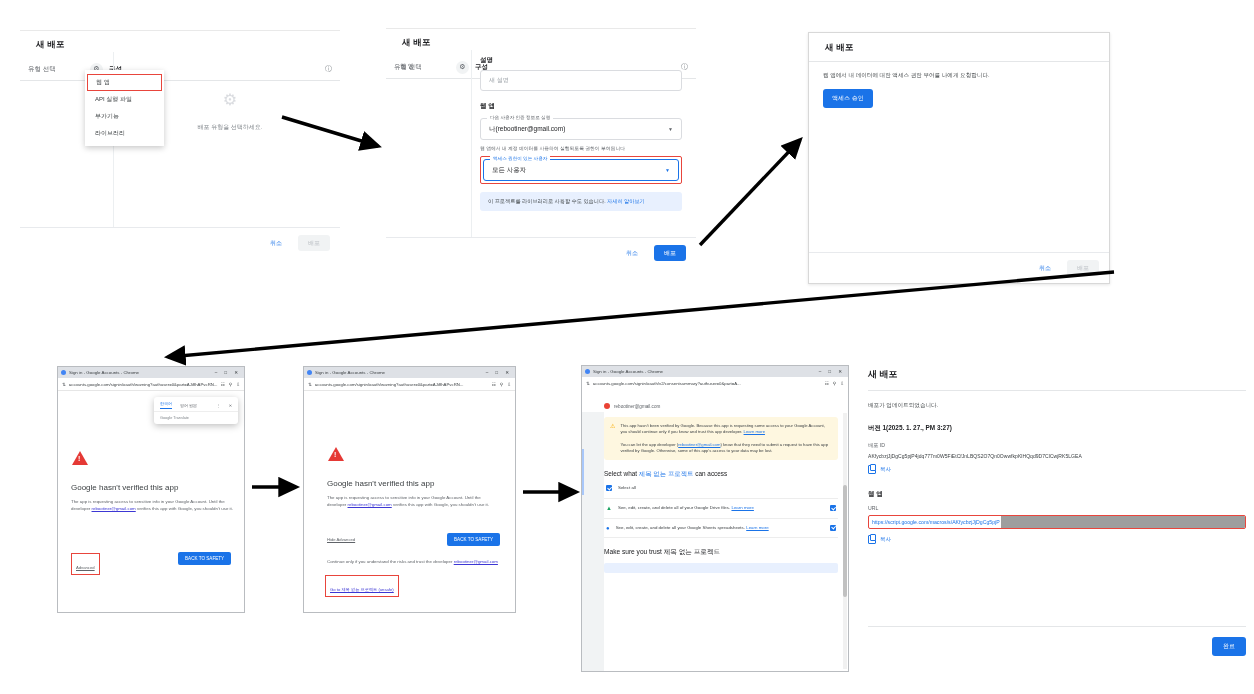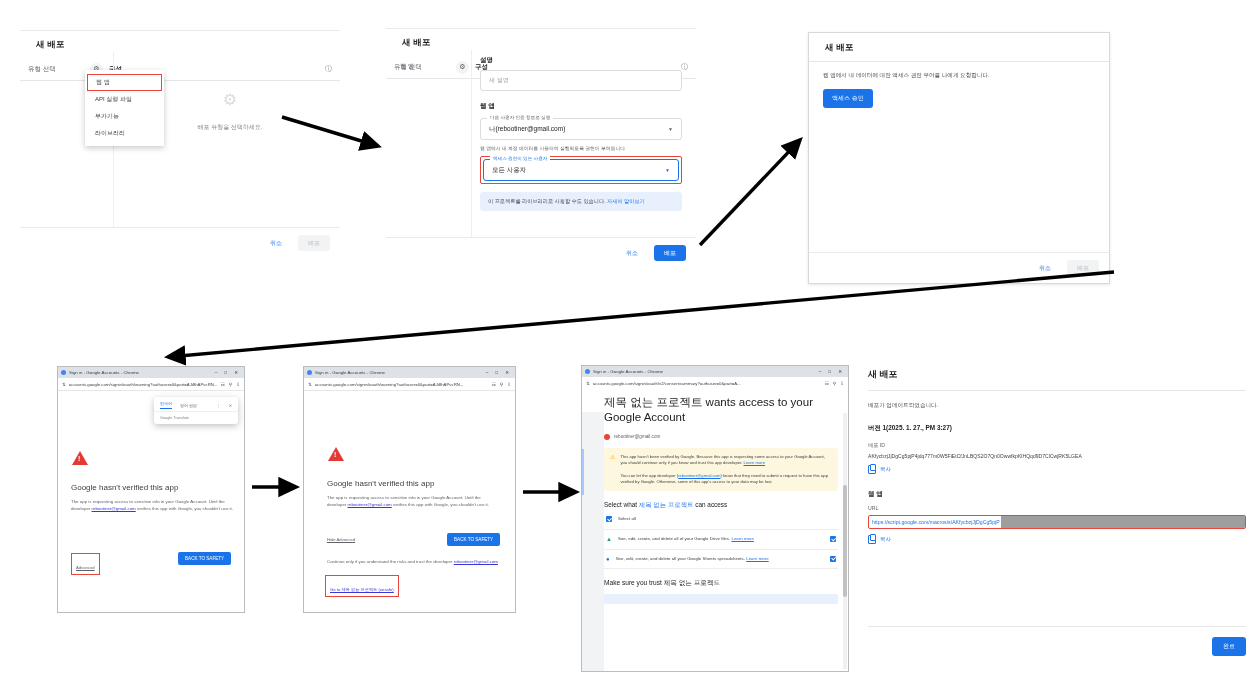--- a/index.html
+++ b/index.html
@@ -328,23 +328,20 @@
       <span>☷</span>
       <span>⚲</span>
       <span>⇩</span>
     </span>
   </div>
 
   <div class="consent-scrollwrap">
     <div class="sidestrip"></div>
     <div class="sideblue"></div>
     <div class="consent-inner">
-      <div class="consent-h">
-        <span>제목 없는 프로젝트</span><span> wants access to your Google Account</span>
-      </div>
       <div class="consent-acct">
         <span class="av"></span>
         <span>rebootiner@gmail.com</span>
       </div>
       <div class="consent-warn">
         <span class="wi">⚠</span>
         <span>
           <span>This app hasn't been verified by Google. Because this app is requesting some access to your Google Account, you should continue only if you know and trust this app developer. </span><a href="#">Learn more</a>
           <br><br>
           <span>You can let the app developer (</span><a href="#">rebootiner@gmail.com</a><span>) know that they need to submit a request to have this app verified by Google. Otherwise, some of this app's access to your data may be lost.</span>

